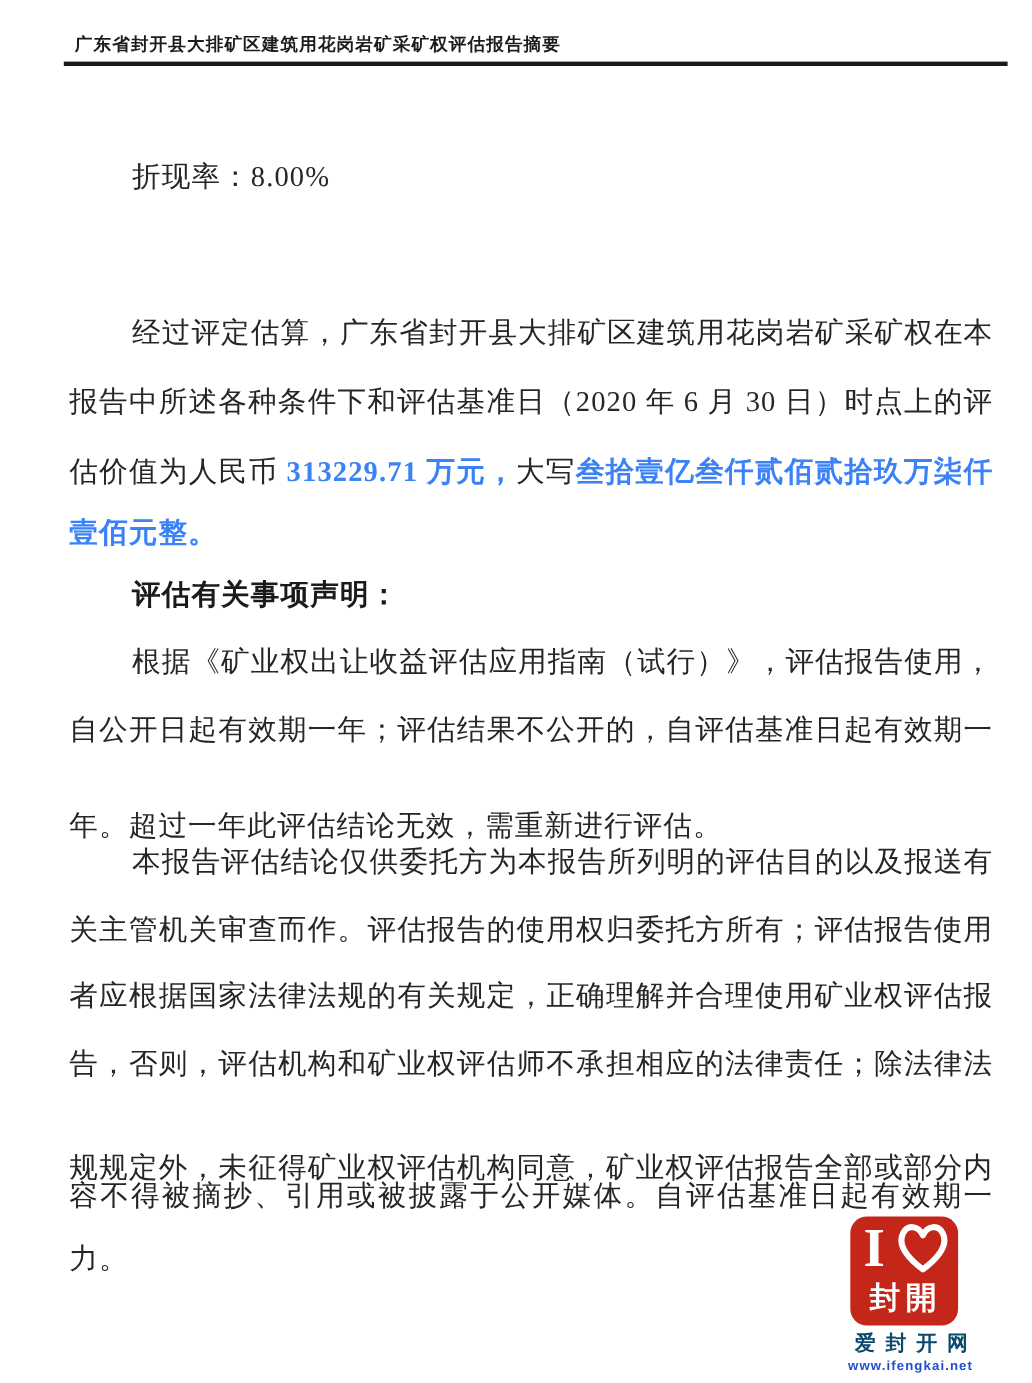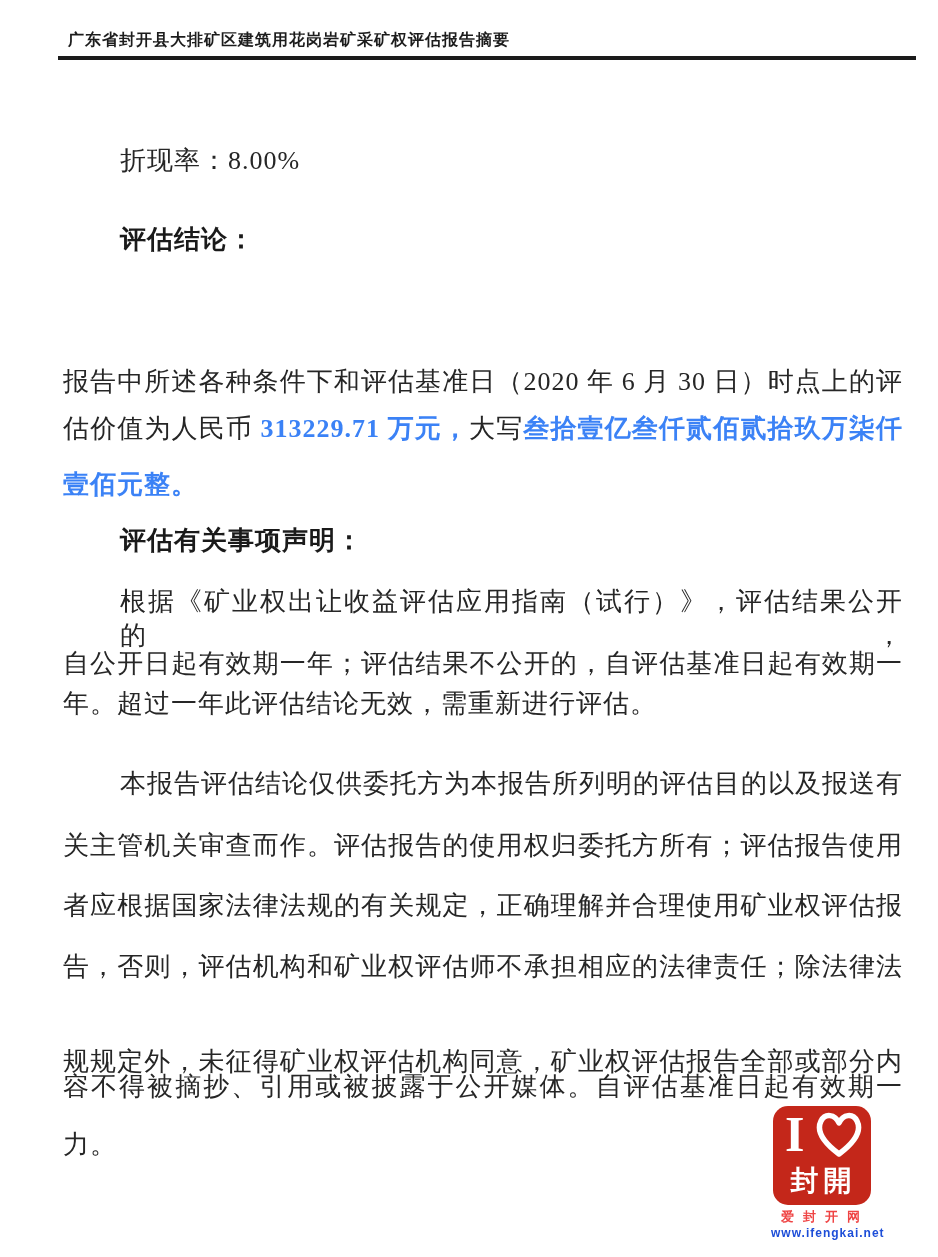--- a/index.html
+++ b/index.html
@@ -101,23 +101,23 @@
     line-height: 42px;
     letter-spacing: 5px;
     color: #ffffff;
     text-align: center;
     margin-left: 3px;
   }
   .logo-caption {
     margin-top: 3px;
     font-family: "Liberation Sans", "DejaVu Sans", sans-serif;
     font-weight: 700;
-    font-size: 13px;
+    font-size: 19px;
     letter-spacing: 9px;
-    color: #ef4444;
+    color: #0c4a6e;
     white-space: nowrap;
     text-indent: 6px;
   }
   .logo-url {
     margin-top: 0px;
     font-family: "Liberation Sans", "DejaVu Sans", sans-serif;
     font-weight: 700;
     font-size: 12px;
     letter-spacing: 1px;
     color: #1d4ed8;
@@ -129,36 +129,36 @@
 
 <div class="page">
 
   <div class="report-header">广东省封开县大排矿区建筑用花岗岩矿采矿权评估报告摘要</div>
 
   <div class="content">
 
 
     <div class="line indent" style="top:144px">折现率：8.00%</div>
 
-    <div class="line indent heading" style="top:222px">评估结论：</div>
 
+    <div class="line indent just" style="top:286px">经过评定估算，广东省封开县大排矿区建筑用花岗岩矿采矿权在本</div>
 
-    <div class="line just" style="top:365px">报告中所述各种条件下和评估基准日（2020 年 6 月 30 日）时点上的评</div>
+    <div class="line just" style="top:349px">报告中所述各种条件下和评估基准日（2020 年 6 月 30 日）时点上的评</div>
 
     <div class="line just" style="top:412px"><span>估价值为人民币 </span><span class="b">313229.71 万元，</span><span>大写</span><span class="b">叁拾壹亿叁仟贰佰贰拾玖万柒仟</span></div>
 
     <div class="line b" style="top:468px">壹佰元整。</div>
 
     <div class="line indent heading" style="top:523px">评估有关事项声明：</div>
 
-    <div class="line indent just" style="top:585px">根据《矿业权出让收益评估应用指南（试行）》，评估结果公开的，</div>
+    <div class="line indent just" style="top:585px">根据《矿业权出让收益评估应用指南（试行）》，评估报告使用，</div>
 
     <div class="line just" style="top:647px">自公开日起有效期一年；评估结果不公开的，自评估基准日起有效期一</div>
 
-    <div class="line" style="top:687px">年。超过一年此评估结论无效，需重新进行评估。</div>
+    <div class="line" style="top:734px">年。超过一年此评估结论无效，需重新进行评估。</div>
 
     <div class="line indent just" style="top:767px">本报告评估结论仅供委托方为本报告所列明的评估目的以及报送有</div>
 
     <div class="line just" style="top:829px">关主管机关审查而作。评估报告的使用权归委托方所有；评估报告使用</div>
 
     <div class="line just" style="top:889px">者应根据国家法律法规的有关规定，正确理解并合理使用矿业权评估报</div>
 
     <div class="line just" style="top:950px">告，否则，评估机构和矿业权评估师不承担相应的法律责任；除法律法</div>
 
     <div class="line just" style="top:1045px">规规定外，未征得矿业权评估机构同意，矿业权评估报告全部或部分内</div>

